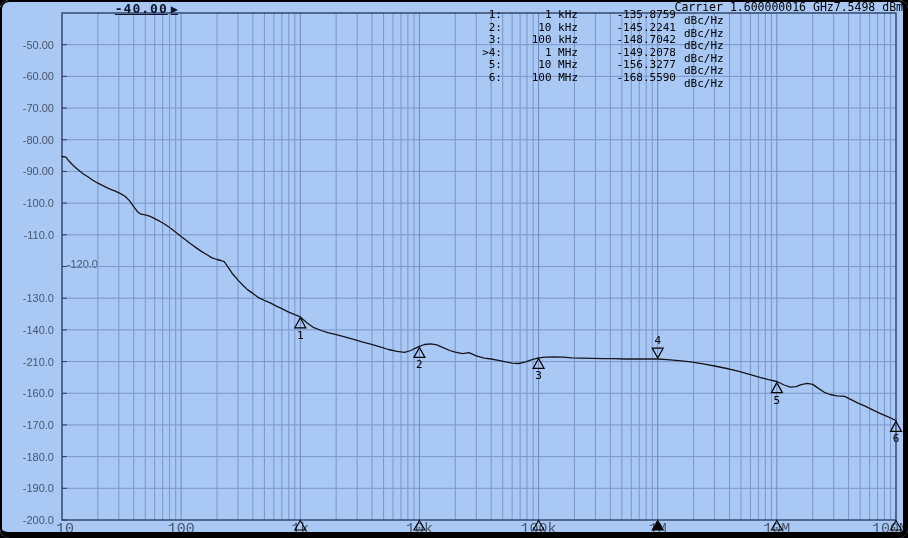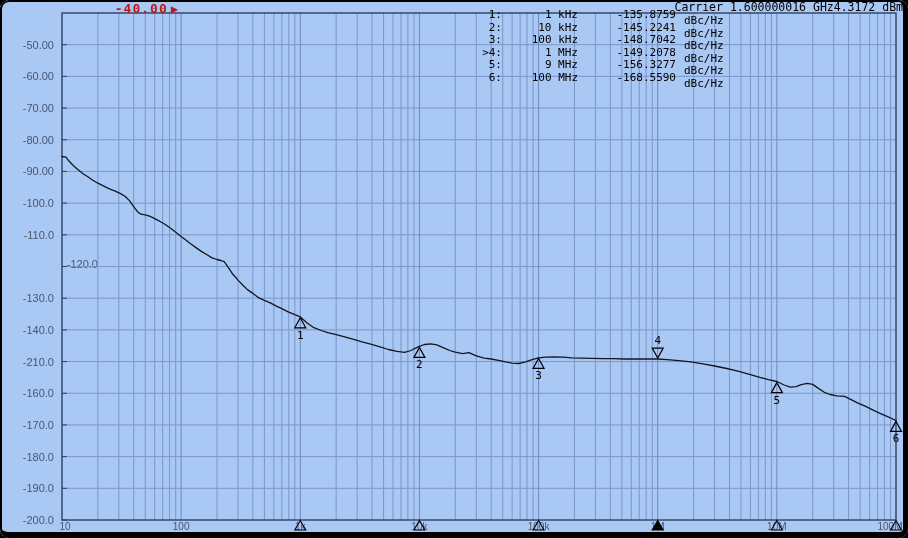--- a/index.html
+++ b/index.html
@@ -7,24 +7,24 @@
        font-family:"Liberation Sans",sans-serif;}
   #panel{position:absolute;inset:0;background:#a9c8f3;border-radius:9px;overflow:hidden;
          box-shadow:inset 1px 1px 0 rgba(230,240,255,.65);}
   #frame{position:absolute;inset:0;border:solid #000;border-width:2px 5px 6px 2px;
          border-radius:9px;z-index:10;pointer-events:none;}
   #tick-layer{position:absolute;inset:0;z-index:1;}
   #plot-box{position:absolute;inset:0;z-index:2;}
   #text-layer{position:absolute;inset:0;z-index:3;}
   .ytick{position:absolute;left:0;width:54px;text-align:right;font-size:11px;
          color:#49566f;letter-spacing:0;}
-  .xtick{position:absolute;top:521px;width:44px;text-align:center;font-size:10px;color:#49566f;}
+  .xtick{position:absolute;top:521px;width:44px;text-align:center;font-size:15px;color:#49566f;font-family:Liberation Mono, monospace;}
   #ref-level{position:absolute;left:0;top:1px;width:178px;display:flex;justify-content:flex-end;
              align-items:center;font-family:"DejaVu Sans Mono",monospace;font-size:13px;
-             font-weight:700;color:#b91c1c;letter-spacing:1px;}
+             font-weight:700;color:#0f172a;letter-spacing:1px;text-decoration:underline;}
   #ref-arrow{font-size:12px;margin-left:3px;letter-spacing:0;}
   #carrier{position:absolute;top:0;right:5px;display:flex;
            font-family:"DejaVu Sans Mono",monospace;font-size:11.5px;color:#000;}
   #marker-table{position:absolute;left:476px;top:9px;font-family:"DejaVu Sans Mono",monospace;
                 font-size:11px;color:#000;line-height:12.5px;}
   .mrow{display:flex;height:12.5px;}
   .m-idx{width:26px;text-align:right;}
   .m-freq{width:70px;text-align:right;margin-left:6px;}
   .m-val{width:66px;text-align:right;margin-left:32px;}
   .m-unit{width:54px;text-align:left;margin-left:8px;margin-top:6px;}
@@ -192,21 +192,21 @@
       </svg>
     </div>
 
   <div id="text-layer">
     <div id="ref-level">
       <span>-40.00</span>
       <span id="ref-arrow">▶</span>
     </div>
     <div id="carrier">
       <span>Carrier 1.600000016 GHz</span>
-      <span>4.3172 dBm</span>
+      <span>7.5498 dBm</span>
     </div>
     <div id="marker-table">
         <div class="mrow">
           <span class="m-idx">1:</span>
           <span class="m-freq">1 kHz</span>
           <span class="m-val">-135.8759</span>
           <span class="m-unit">dBc/Hz</span>
         </div>
         <div class="mrow">
           <span class="m-idx">2:</span>
@@ -221,21 +221,21 @@
           <span class="m-unit">dBc/Hz</span>
         </div>
         <div class="mrow">
           <span class="m-idx">&gt;4:</span>
           <span class="m-freq">1 MHz</span>
           <span class="m-val">-149.2078</span>
           <span class="m-unit">dBc/Hz</span>
         </div>
         <div class="mrow">
           <span class="m-idx">5:</span>
-          <span class="m-freq">9 MHz</span>
+          <span class="m-freq">10 MHz</span>
           <span class="m-val">-156.3277</span>
           <span class="m-unit">dBc/Hz</span>
         </div>
         <div class="mrow">
           <span class="m-idx">6:</span>
           <span class="m-freq">100 MHz</span>
           <span class="m-val">-168.5590</span>
           <span class="m-unit">dBc/Hz</span>
         </div>
       </div>

